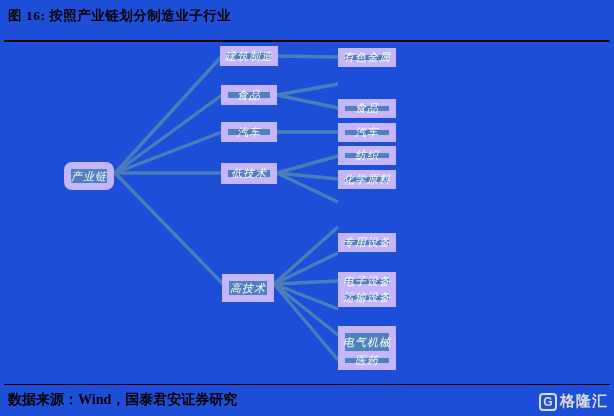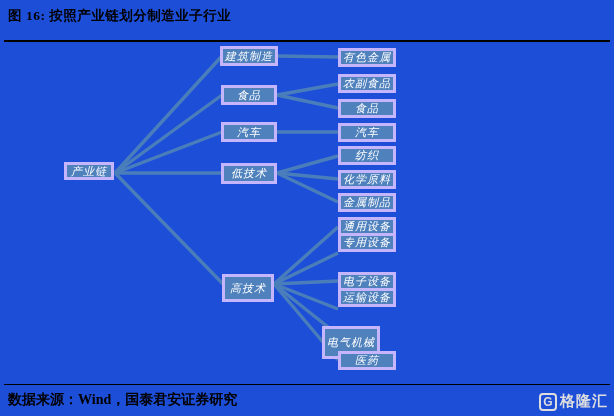--- a/index.html
+++ b/index.html
@@ -43,53 +43,53 @@
     position: absolute;
     left: 0;
     top: 0;
     width: 614px;
     height: 416px;
     pointer-events: none;
   }
   .node {
     position: absolute;
     background: #4f81bd;
-    border: 3px solid #c4b5fd;
+    border: 7px solid #c4b5fd;
     color: #ffffff;
     font-size: 11px;
     line-height: 1;
     display: flex;
     align-items: center;
     justify-content: center;
     white-space: nowrap;
     font-family: "Liberation Serif", serif;
     font-style: italic;
     letter-spacing: 1px;
   }
   
-  .n-root   { left: 64px;  top: 162px; width: 50px; height: 18px; }
+  .n-root   { left: 64px;  top: 162px; width: 50px; height: 28px; border-radius: 8px; }
   
   .n-b0 { left: 220px; top: 46px;  width: 58px; height: 20px; }
   .n-b1 { left: 221px; top: 85px;  width: 56px; height: 20px; }
   .n-b2 { left: 221px; top: 122px; width: 56px; height: 20px; }
   .n-b3 { left: 221px; top: 163px; width: 56px; height: 21px; }
   .n-b4 { left: 222px; top: 274px; width: 52px; height: 28px; }
   
   .n-l0  { left: 338px; top: 48px;  width: 58px; height: 19px; }
   .n-l1  { left: 338px; top: 74px;  width: 58px; height: 19px; }
   .n-l2  { left: 338px; top: 99px;  width: 58px; height: 19px; }
   .n-l3  { left: 338px; top: 123px; width: 58px; height: 19px; }
   .n-l4  { left: 338px; top: 146px; width: 58px; height: 19px; }
   .n-l5  { left: 338px; top: 170px; width: 58px; height: 19px; }
   .n-l6  { left: 338px; top: 193px; width: 58px; height: 19px; }
   .n-l7  { left: 338px; top: 217px; width: 58px; height: 19px; }
   .n-l8  { left: 338px; top: 233px; width: 58px; height: 19px; }
   .n-l9  { left: 338px; top: 272px; width: 58px; height: 19px; }
   .n-l10 { left: 338px; top: 288px; width: 58px; height: 19px; }
-  .n-l11 { left: 322px; top: 326px; width: 58px; height: 33px; }
+  .n-l11 { left: 338px; top: 326px; width: 58px; height: 33px; }
   .n-l12 { left: 338px; top: 351px; width: 58px; height: 19px; }
   .source-caption {
     position: absolute;
     left: 8px;
     top: 391px;
     font-family: "Liberation Serif", serif;
     font-weight: bold;
     font-size: 14px;
     color: #000000;
     white-space: nowrap;
@@ -162,27 +162,24 @@
 
   <div class="node n-root">产业链</div>
 
   <div class="node n-b0">建筑制造</div>
   <div class="node n-b1">食品</div>
   <div class="node n-b2">汽车</div>
   <div class="node n-b3">低技术</div>
   <div class="node n-b4">高技术</div>
 
   <div class="node n-l0">有色金属</div>
-  <div class="node n-l1">农副食品</div>
   <div class="node n-l2">食品</div>
   <div class="node n-l3">汽车</div>
   <div class="node n-l4">纺织</div>
   <div class="node n-l5">化学原料</div>
-  <div class="node n-l6">金属制品</div>
-  <div class="node n-l7">通用设备</div>
   <div class="node n-l8">专用设备</div>
   <div class="node n-l9">电子设备</div>
   <div class="node n-l10">运输设备</div>
   <div class="node n-l11">电气机械</div>
   <div class="node n-l12">医药</div>
 
   <div class="rule-bottom"></div>
   <div class="source-caption">数据来源：Wind，国泰君安证券研究</div>
 
   <div class="watermark">

